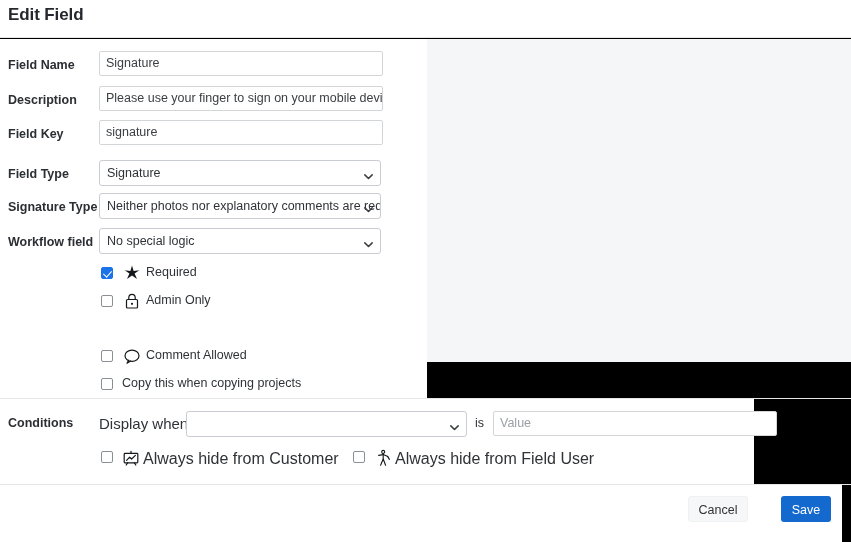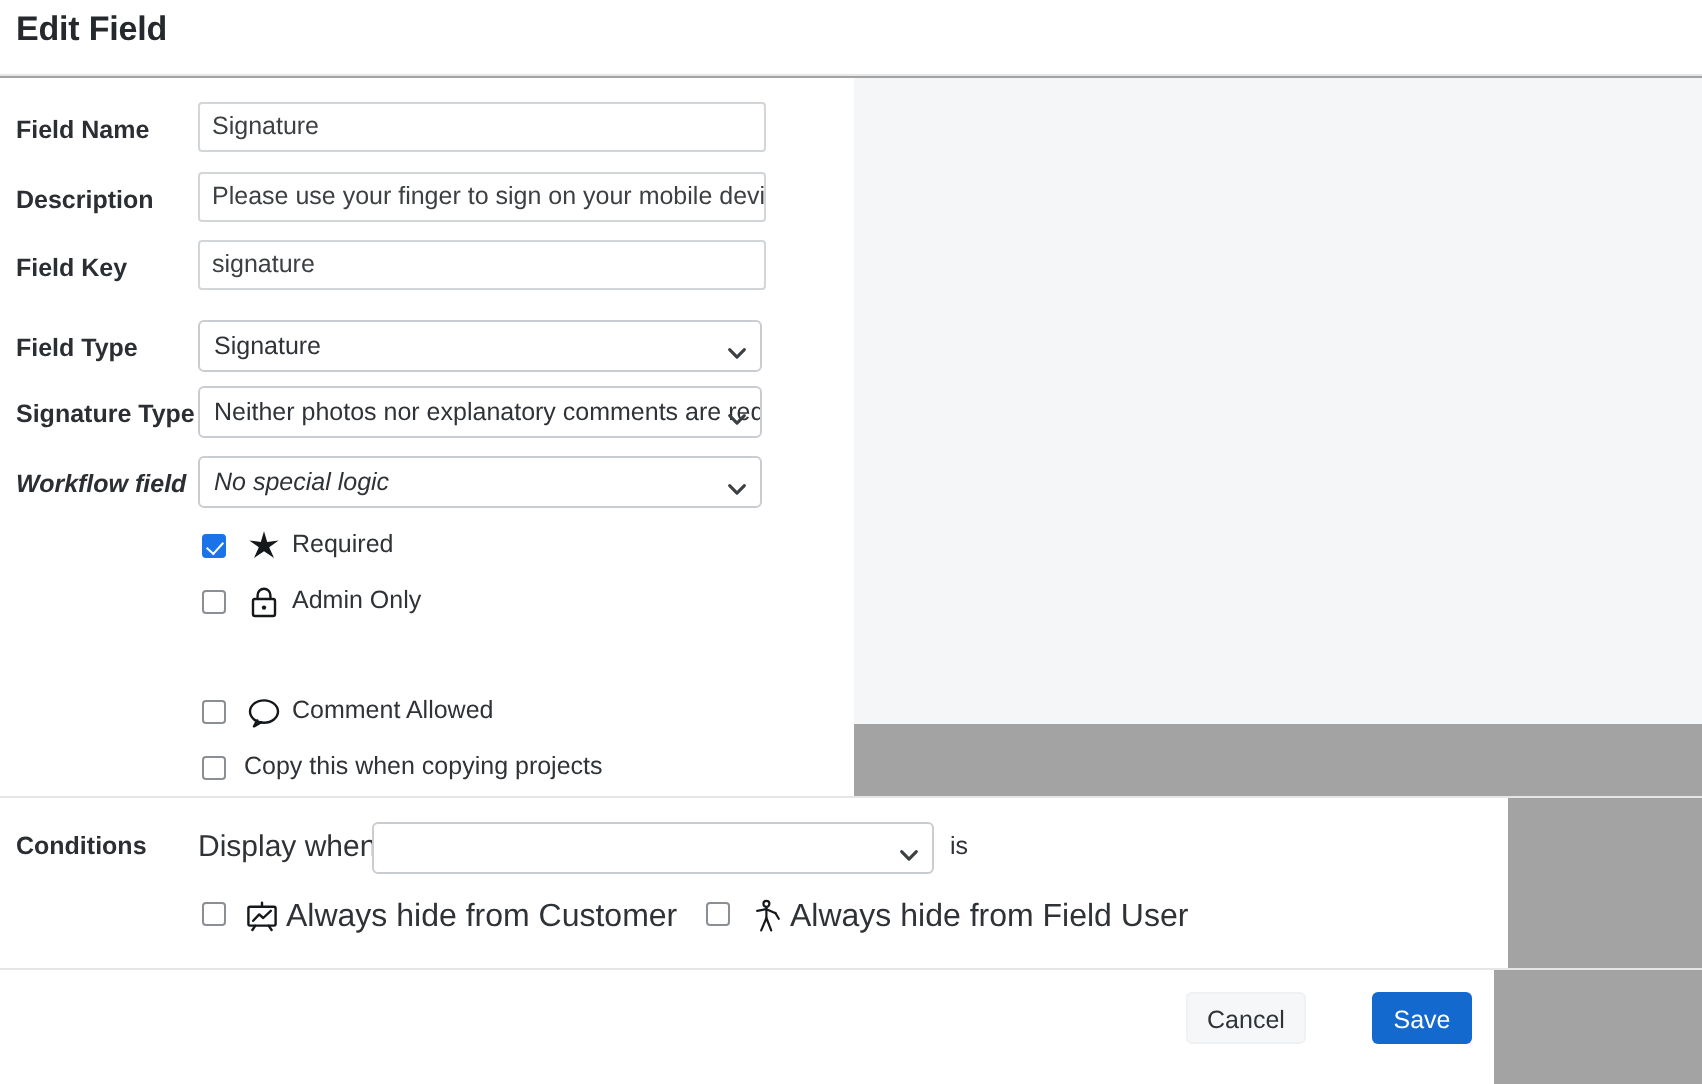--- a/index.html
+++ b/index.html
@@ -7,21 +7,21 @@
     margin: 0; padding: 0;
     width: 851px; height: 542px;
     background: #ffffff;
     font-family: "Liberation Sans", sans-serif;
     color: #202124;
     overflow: hidden;
   }
   #app {
     position: relative;
     width: 851px; height: 542px;
-    background: #a3a3a3;
+    background: #000000;
   }
 
   
   .header {
     position: absolute; left: 0; top: 0;
     width: 851px; height: 38px;
     background: #fff;
     border-bottom: 1px solid #e4e6e8;
   }
   .header-title {
@@ -181,21 +181,21 @@
   .hide-icon { position: absolute; left: 20px; top: 0px; width: 20px; height: 20px; }
   .hide-label {
     position: absolute; left: 42px; top: 2px;
     font-size: 16px; color: #2f3337;
     white-space: nowrap;
   }
 
   
   .footer {
     position: absolute; left: 0; top: 485px;
-    width: 747px; height: 57px;
+    width: 842px; height: 57px;
     background: #fff;
   }
   .btn {
     position: absolute; top: 11px;
     height: 26px;
     border-radius: 3px;
     font-size: 12.5px;
     font-family: "Liberation Sans", sans-serif;
     line-height: 26px;
     text-align: center;
@@ -259,21 +259,21 @@
       <div class="selfield">
         <span>Neither photos nor explanatory comments are required</span>
         <span class="caret">
           <svg viewBox="0 0 12 12" width="11" height="11">
               <path d="M2 4.2 L6 8.2 L10 4.2" fill="none" stroke="#3c4043" stroke-width="1.7" stroke-linecap="round" stroke-linejoin="round"></path>
             </svg>
         </span>
       </div>
     </div>
 
-    <div class="row" style="top:189px;font-style:italic;">
+    <div class="row" style="top:189px;">
       <div class="row-label">Workflow field</div>
       <div class="selfield">
         <span>No special logic</span>
         <span class="caret">
           <svg viewBox="0 0 12 12" width="11" height="11">
               <path d="M2 4.2 L6 8.2 L10 4.2" fill="none" stroke="#3c4043" stroke-width="1.7" stroke-linecap="round" stroke-linejoin="round"></path>
             </svg>
         </span>
       </div>
     </div>
@@ -328,20 +328,21 @@
       <span></span>
       <span class="caret">
         <svg viewBox="0 0 12 12" width="11" height="11">
             <path d="M2 4.2 L6 8.2 L10 4.2" fill="none" stroke="#3c4043" stroke-width="1.7" stroke-linecap="round" stroke-linejoin="round"></path>
           </svg>
       </span>
     </div>
 
     <div class="cond-is">is</div>
 
+    <div class="cond-value" placeholder="Value">Value</div>
 
     <div class="hide-group" style="left:101px;">
       <div class="hide-cbox"></div>
       <div class="hide-icon">
         <svg viewBox="0 0 20 20" width="20" height="20">
           <rect x="3.2" y="5.4" width="13.6" height="9.4" rx="0.8" fill="none" stroke="#15181b" stroke-width="1.2"></rect>
           <path d="M5.6 12.4 L8.6 9.2 L10.6 11.0 L14.4 7.4" fill="none" stroke="#15181b" stroke-width="1.2" stroke-linejoin="round" stroke-linecap="round"></path>
           <path d="M10 5.3 V3.4" stroke="#15181b" stroke-width="1.2" stroke-linecap="round"></path>
           <path d="M6.6 14.9 L5.2 17.0 M13.4 14.9 L14.8 17.0" stroke="#15181b" stroke-width="1.2" stroke-linecap="round"></path>
         </svg>

